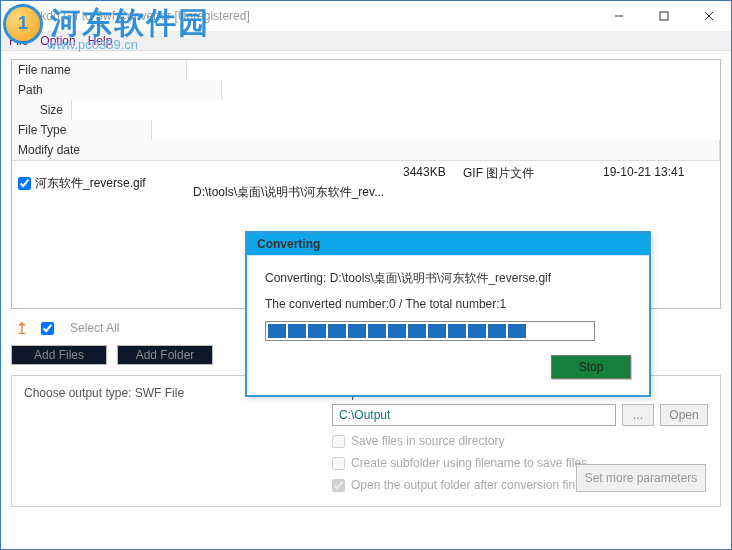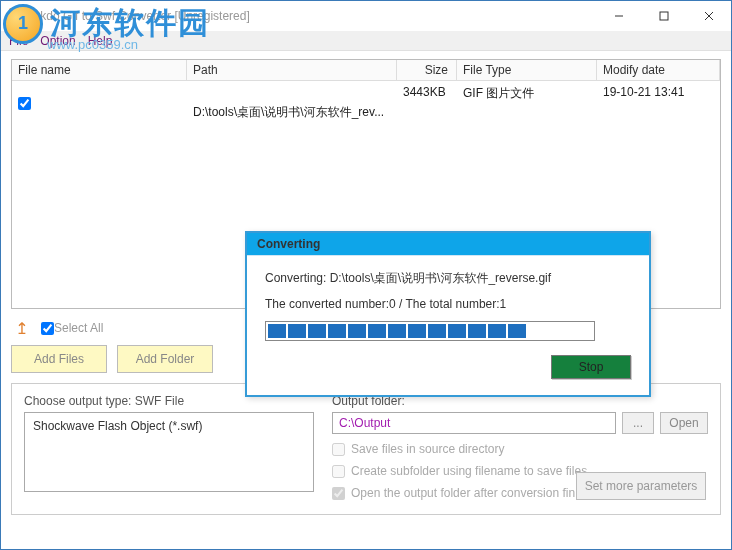--- a/index.html
+++ b/index.html
@@ -22,51 +22,51 @@
 
 
 .menubar { height: 20px; padding-left: 8px; display: flex; align-items: center; gap: 12px; color: #701a75; background: #f0f0f0; border-bottom: 1px solid #e0e0e0;}
 .menubar span { cursor: pointer; }
 
 
 .content { padding: 8px 10px; }
 
 
 .table-wrap { border: 1px solid #bbb; height: 250px; background: #fff; overflow: hidden; }
-.thead { display: flex; background: #fff; border-bottom: 1px solid #ddd; }
+.thead { display: flex; background: #fff; border-bottom: 1px solid #ddd; flex-direction: column; }
 .th { padding: 3px 6px; border-right: 1px solid #ddd; color: #333; background: #fafafa; }
 .th.fn { width: 175px; }
 .th.pt { width: 210px; }
 .th.sz { width: 60px; text-align: right; padding-right: 8px;}
 .th.ft { width: 140px; }
 .th.md { flex: 1; }
 .trow { display: flex; padding: 2px 0; }
 .td { padding: 2px 6px; color: #222; white-space: nowrap; overflow: hidden; text-overflow: ellipsis; }
 .td.fn { width: 175px; display: flex; align-items: center; gap: 4px; }
 .td.pt { width: 210px; margin-top: 19px; }
 .td.sz { width: 60px; padding-right: 8px;}
 .td.ft { width: 140px; }
 .td.md { flex: 1; }
 .chk { width: 13px; height: 13px; }
 
 
 .controls-row { display: flex; align-items: center; gap: 8px; margin-top: 8px; }
 .icon-btn { width: 22px; height: 22px; display: flex; align-items: center; justify-content: center; color: #e08030; cursor: pointer; font-size: 16px;}
-.sel-all { color: #999; display: flex; align-items: center; gap: 0; }
+.sel-all { color: #999; display: flex; align-items: center; gap: 16px; }
 .btn-row { display: flex; gap: 10px; margin-top: 6px; }
-.btn { min-width: 96px; height: 28px; border: 1px solid #bbb; background: #fef9c3; color: #888; display: flex; align-items: center; justify-content: center; cursor: pointer; }
+.btn { min-width: 96px; height: 20px; border: 1px solid #bbb; background: #0f172a; color: #888; display: flex; align-items: center; justify-content: center; cursor: pointer; }
 
 
 .bottom { border: 1px solid #ccc; margin-top: 10px; padding: 10px 12px 14px 12px; position: relative; display: flex; gap: 18px; }
 .group-left { width: 290px; }
 .group-label { color: #555; margin-bottom: 4px; }
 .type-box { border: 1px solid #aaa; padding: 6px 8px; height: 80px; color: #333; }
 .group-right { flex: 1; }
 .outfolder-row { display: flex; gap: 6px; align-items: center; }
-.out-input { flex: 1; border: 1px solid #aaa; height: 22px; padding: 0 6px; color: #a21caf; background: #fff; }
+.out-input { flex: 1; border: 1px solid #aaa; height: 22px; padding: 0 6px; color: #0f766e; background: #fff; }
 .small-btn { width: 32px; height: 22px; border: 1px solid #bbb; background: #f0f0f0; color: #888; display:flex; align-items:center; justify-content:center; cursor:pointer;}
 .open-btn { width: 48px; height: 22px; border: 1px solid #bbb; background: #f0f0f0; color: #888; display:flex; align-items:center; justify-content:center; cursor:pointer;}
 .opt-row { display: flex; align-items: center; gap: 6px; margin-top: 8px; color: #aaa; }
 .opt-row input[type=checkbox]{ width:13px; height:13px;}
 .setmore { position: absolute; right: 14px; bottom: 14px; min-width: 130px; height: 28px; border: 1px solid #bbb; background: #f0f0f0; color: #999; display:flex; align-items:center; justify-content:center; cursor:pointer;}
 
 
 .dialog { position: absolute; left: 244px; top: 230px; width: 406px; border: 2px solid #359bd7; background: #fff; z-index: 20; box-shadow: 2px 2px 6px rgba(0,0,0,0.15);}
 .dlg-title { background: #0ea5e9; padding: 4px 10px; font-weight: bold; color: #333; border-bottom: 1px solid #d0e6f5; }
 .dlg-body { padding: 14px 18px 16px 18px; }
@@ -121,20 +121,21 @@
     <div class="thead">
       <div class="th fn">File name</div>
       <div class="th pt">Path</div>
       <div class="th sz">Size</div>
       <div class="th ft">File Type</div>
       <div class="th md">Modify date</div>
     </div>
     <div class="trow">
       <div class="td fn">
         <input type="checkbox" class="chk" checked="" style="">
+        <span>河东软件_reverse.gif</span>
       </div>
       <div class="td pt">D:\tools\桌面\说明书\河东软件_rev...</div>
       <div class="td sz">3443KB</div>
       <div class="td ft">GIF 图片文件</div>
       <div class="td md">19-10-21 13:41</div>
     </div>
   </div>
 
   <div class="controls-row">
     <div class="icon-btn">↥</div>
@@ -145,23 +146,20 @@
   </div>
 
   <div class="btn-row">
     <div class="btn">Add Files</div>
     <div class="btn">Add Folder</div>
   </div>
 
   <div class="bottom">
     <div class="group-left">
       <div class="group-label">Choose output type:  SWF File</div>
-      <div class="type-box">
-        <span>Shockwave Flash Object (*.swf)</span>
-      </div>
     </div>
     <div class="group-right">
       <div class="group-label">Output folder:</div>
       <div class="outfolder-row">
         <input class="out-input" readonly="" value="C:\Output" style="">
         <div class="small-btn">...</div>
         <div class="open-btn">Open</div>
       </div>
       <div class="opt-row">
         <input type="checkbox" disabled="" style="">

